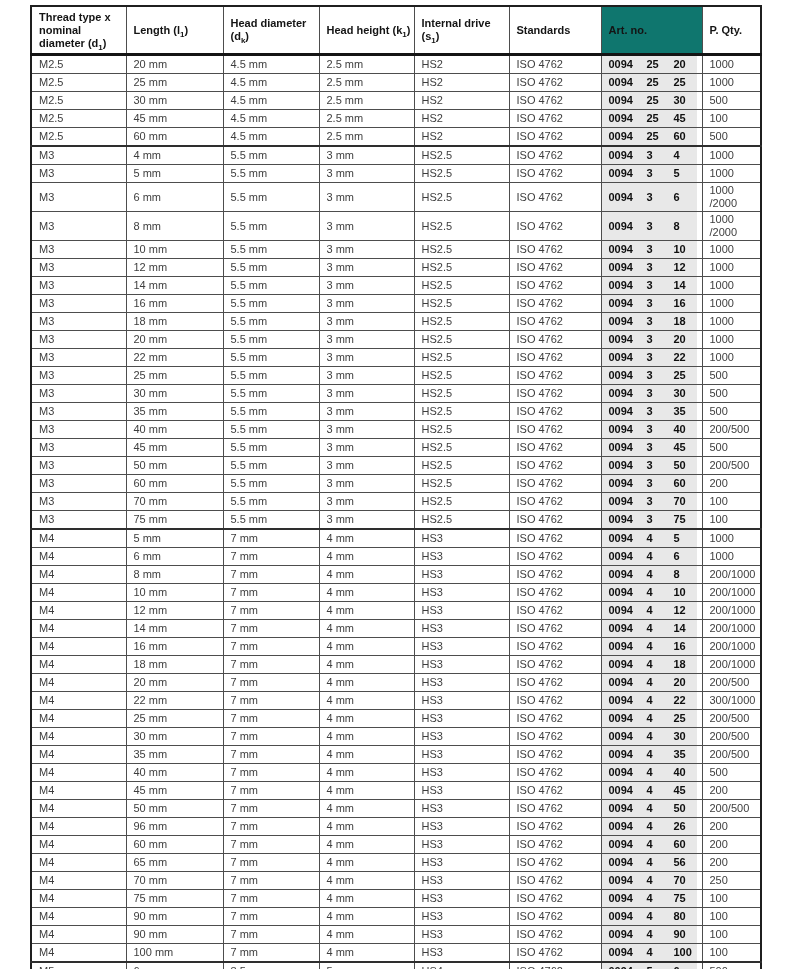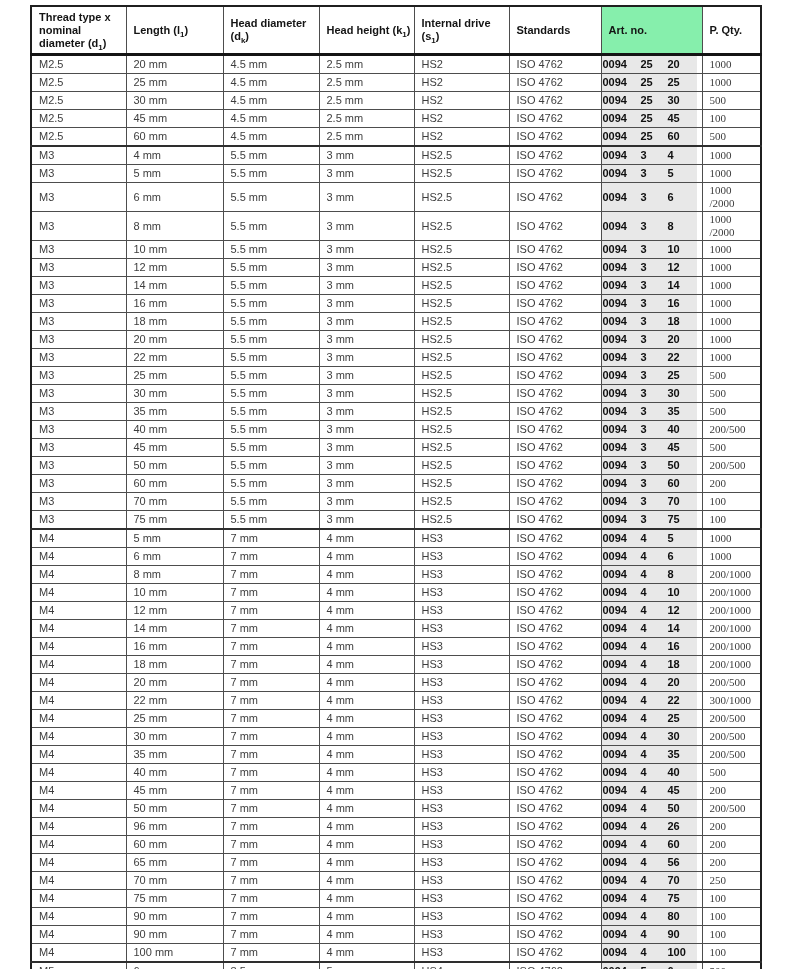--- a/index.html
+++ b/index.html
@@ -16,37 +16,37 @@
   col.c1{width:95px}col.c2{width:97px}col.c3{width:96px}col.c4{width:95px}
   col.c5{width:95px}col.c6{width:92px}col.c7{width:101px}col.c8{width:59px}
   th,td{border:1px solid #4d4d4d;overflow:hidden;}
   thead th{
     font-size:11px;line-height:13px;font-weight:bold;color:#141414;
     text-align:left;vertical-align:middle;
     padding:3px 3px 3px 7px;height:40px;background:#fff;
     border-bottom:3px solid #141414;
   }
   thead th sub{font-size:8px;line-height:0;}
-  thead th.art-h{background:#86efac;}
+  thead th.art-h{background:#0f766e;}
   tbody td{
     font-size:11px;line-height:13px;color:#3d3d3d;
     vertical-align:middle;padding:1px 2px 1px 7px;height:15px;
     white-space:nowrap;
   }
   tbody tr.group-start td{border-top:2px solid #2e2e2e;}
   td.art{padding:0;height:15px;}
   .art-bg{
     background:#e8e8e8;height:100%;box-sizing:border-box;
-    display:flex;align-items:center;margin-right:5px;padding-left:1px;
+    display:flex;align-items:center;margin-right:5px;padding-left:7px;
     font-weight:bold;color:#0f0f0f;
   }
   .art-p1{display:inline-block;width:38px;}
   .art-p2{display:inline-block;width:27px;}
   .art-p3{display:inline-block;}
-  td.qty{white-space:pre-line;font-family:Liberation Serif, serif;}
+  td.qty{white-space:pre-line;}
 </style>
 </head>
 <body>
 
 <div class="table-wrap">
   <table>
     <colgroup>
       <col class="c1">
         <col class="c2">
         <col class="c3">

